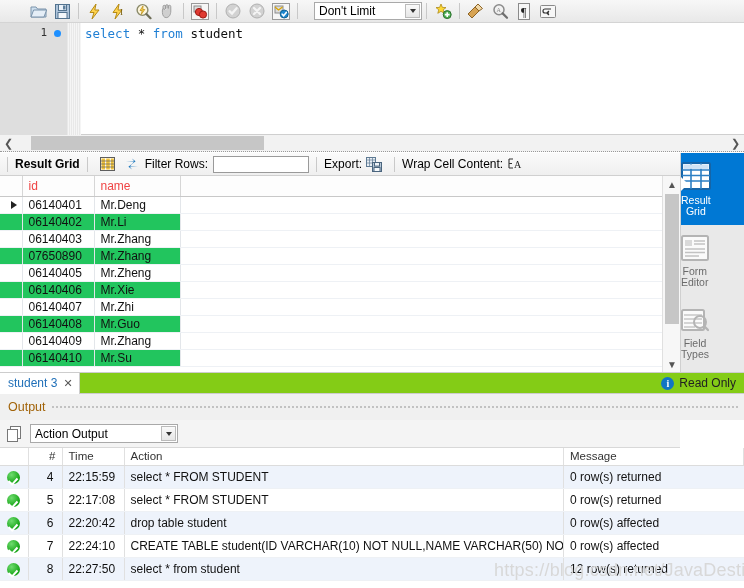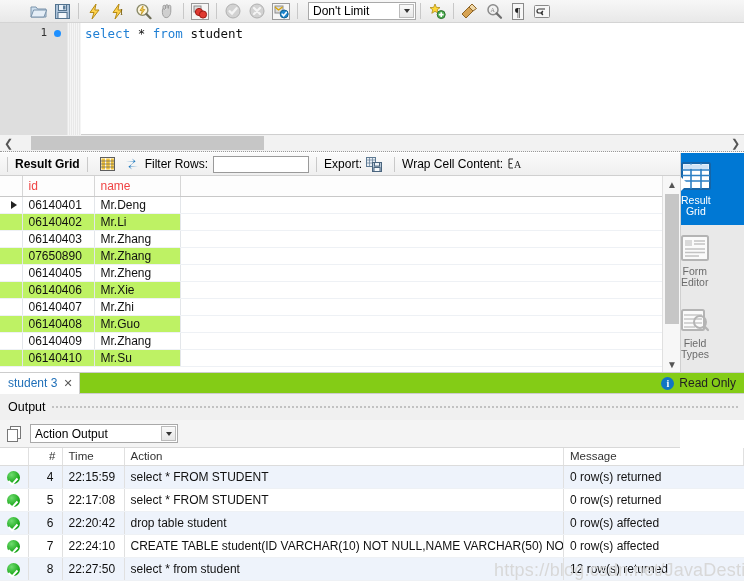--- a/index.html
+++ b/index.html
@@ -22,21 +22,21 @@
     display: flex; align-items: center; padding-left: 26px;
   }
   .tb-sep { width: 1px; height: 16px; background: #c8c8c8; margin: 0 4px; flex: none; }
   .tb-btn {
     width: 22px; height: 20px; margin: 0 1px;
     display: flex; align-items: center; justify-content: center;
     flex: none; position: relative;
   }
   .limit-combo {
     width: 108px; height: 18px; background: #fff; border: 1px solid #a9a9a9;
-    margin-left: 6px; display: flex; align-items: center; position: relative; flex: none;
+    margin-left: 12px; display: flex; align-items: center; position: relative; flex: none;
   }
   .limit-combo .lc-text { padding-left: 4px; font-size: 12px; line-height: 16px; }
   .limit-combo .lc-arrow {
     position: absolute; right: 1px; top: 1px; width: 15px; height: 14px;
     background: linear-gradient(to bottom,#fafafa,#e6e6e6); border: 1px solid #bbb;
     display: flex; align-items: center; justify-content: center;
   }
   .caret-d { width:0;height:0;border-left:3px solid transparent;border-right:3px solid transparent;border-top:4px solid #333; }
 
   
@@ -107,21 +107,21 @@
   }
   table.rgrid { border-collapse: collapse; width: 100%; table-layout: fixed; }
   table.rgrid th {
     height: 20px; background: #fdfdfd; border-right:1px solid #d6d6d6; border-bottom:1px solid #c8c8c8;
     font-weight: normal; font-size: 12px; text-align: left; padding-left: 6px; color:#ef4444;
   }
   table.rgrid td {
     height: 17px; border-right:1px solid #e3e6ea; border-bottom:1px solid #eef1f5;
     font-size: 12px; padding-left: 6px; color:#111; white-space:nowrap; overflow:hidden;
   }
-  table.rgrid tr.alt td { background: #bef264; }
+  table.rgrid tr.alt td { background: #22c55e; }
   .col-marker { width: 22px; }
   .col-id { width: 72px; }
   .col-name { width: 86px; }
   .col-rest { width: auto; }
   td.marker-cell { padding:0; text-align:center; border-right:1px solid #d6d6d6; background:#fff; }
   tr.alt td.marker-cell { background:#fff; }
   .row-arrow { display:inline-block; width:0;height:0;border-top:4px solid transparent;border-bottom:4px solid transparent;border-left:6px solid #222; }
 
   
   .vscroll {
@@ -166,21 +166,21 @@
     width:13px;height:13px;border-radius:50%;background:#1275c4;color:#fff;
     font-size:10px;font-weight:bold;display:flex;align-items:center;justify-content:center;
     font-family:"Liberation Serif",serif;
   }
 
   
   .output-head {
     position:absolute; left:0; top:394px; width:744px; height:26px;
     background:#f0f0f0; display:flex; align-items:center; padding-left:8px; gap:6px;
   }
-  .output-head .oh-title { font-size:12.5px; color:#000000; flex:none; }
+  .output-head .oh-title { font-size:12.5px; color:#a16207; flex:none; }
   .oh-dots { flex:1; height:1px; border-top:2px dotted #c2c2c2; margin-right:6px; }
 
   .output-bar {
     position:absolute; left:0; top:420px; width:680px; height:28px;
     background:#f4f4f4; border-bottom:1px solid #d8d8d8;
     display:flex; align-items:center; padding-left:6px;
   }
   .stack-icon { width:18px;height:18px;flex:none;margin-right:6px;position:relative; }
   .out-combo {
     width:148px; height:19px; background:#fff; border:1px solid #a9a9a9;

